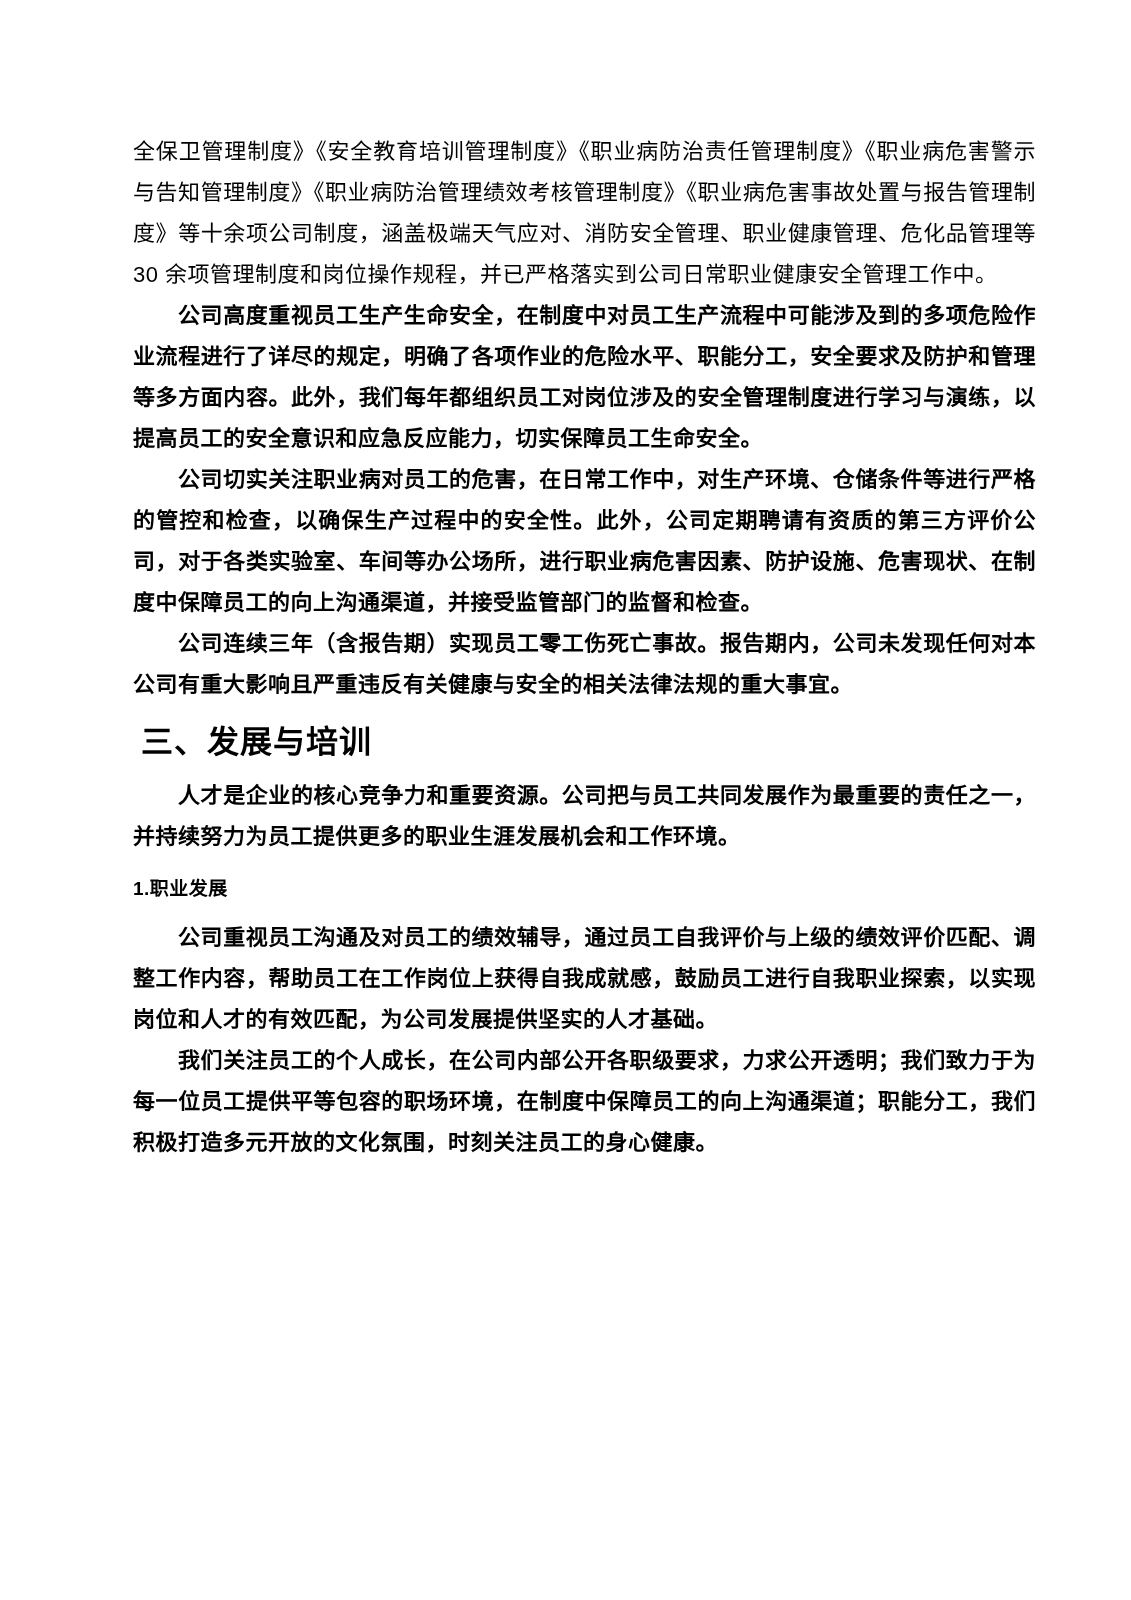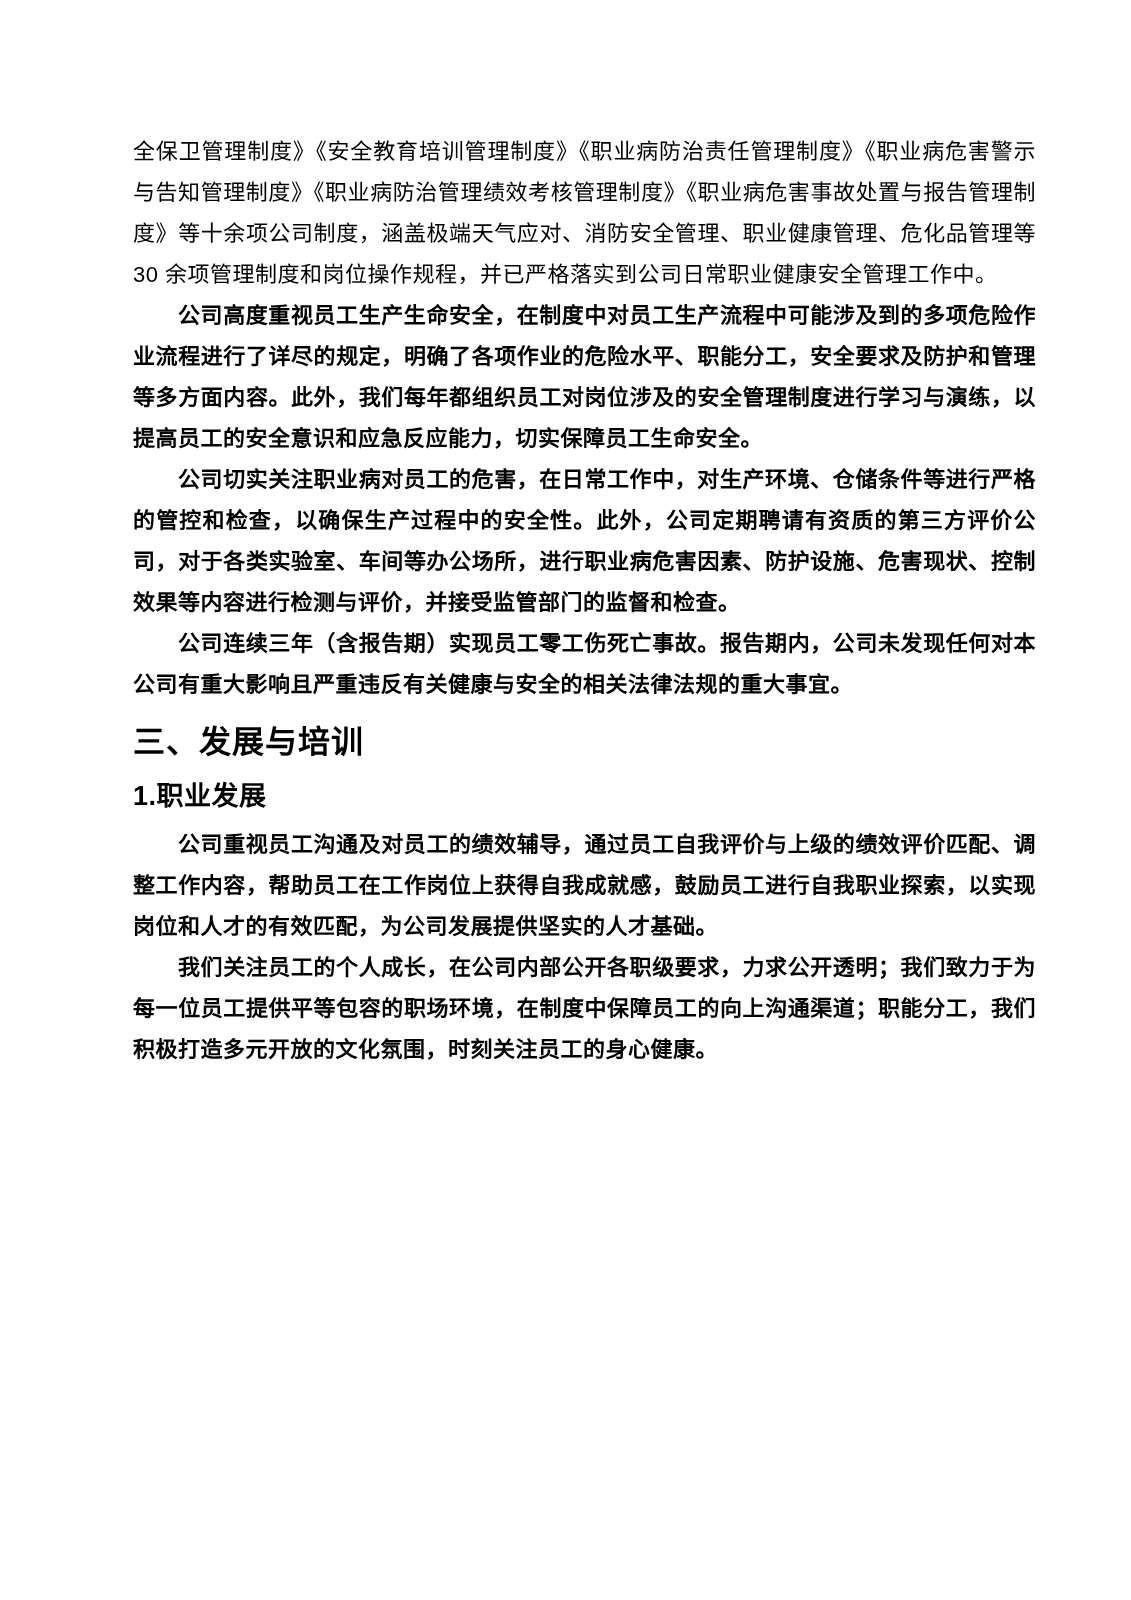--- a/index.html
+++ b/index.html
@@ -28,50 +28,51 @@
       text-align: justify;
       letter-spacing: 0.5px;
       word-break: break-all;
       color: #000000;
     }
     .para.indent {
       text-indent: 45px;
       font-weight: bold;
     }
     .h-major {
-      margin: 15px 0 11px 0;
+      margin: 15px 0 11px 8px;
       font-size: 32px;
       line-height: 44px;
       font-weight: 700;
       color: #000000;
       letter-spacing: 1px;
     }
     .h-minor {
       margin: 13px 0 9px 0;
-      font-size: 27px;
+      font-size: 19px;
       line-height: 38px;
       font-weight: 700;
       color: #000000;
       letter-spacing: 0.5px;
     }
   </style>
 </head>
 <body>
 
 <div class="page">
   <p class="para">全保卫管理制度》《安全教育培训管理制度》《职业病防治责任管理制度》《职业病危害警示与告知管理制度》《职业病防治管理绩效考核管理制度》《职业病危害事故处置与报告管理制度》等十余项公司制度，涵盖极端天气应对、消防安全管理、职业健康管理、危化品管理等 30 余项管理制度和岗位操作规程，并已严格落实到公司日常职业健康安全管理工作中。</p>
 
   <p class="para indent">公司高度重视员工生产生命安全，在制度中对员工生产流程中可能涉及到的多项危险作业流程进行了详尽的规定，明确了各项作业的危险水平、职能分工，安全要求及防护和管理等多方面内容。此外，我们每年都组织员工对岗位涉及的安全管理制度进行学习与演练，以提高员工的安全意识和应急反应能力，切实保障员工生命安全。</p>
 
-  <p class="para indent">公司切实关注职业病对员工的危害，在日常工作中，对生产环境、仓储条件等进行严格的管控和检查，以确保生产过程中的安全性。此外，公司定期聘请有资质的第三方评价公司，对于各类实验室、车间等办公场所，进行职业病危害因素、防护设施、危害现状、控制效果等内容进行检测与评价，并接受监管部门的监督和检查。</p>
+  <p class="para indent">公司切实关注职业病对员工的危害，在日常工作中，对生产环境、仓储条件等进行严格的管控和检查，以确保生产过程中的安全性。此外，公司定期聘请有资质的第三方评价公司，对于各类实验室、车间等办公场所，进行职业病危害因素、防护设施、危害现状、在制度中保障员工的向上沟通渠道，并接受监管部门的监督和检查。</p>
 
   <p class="para indent">公司连续三年（含报告期）实现员工零工伤死亡事故。报告期内，公司未发现任何对本公司有重大影响且严重违反有关健康与安全的相关法律法规的重大事宜。</p>
 
   <h1 class="h-major">三、发展与培训</h1>
 
+  <p class="para indent">人才是企业的核心竞争力和重要资源。公司把与员工共同发展作为最重要的责任之一，并持续努力为员工提供更多的职业生涯发展机会和工作环境。</p>
 
   <h2 class="h-minor">1.职业发展</h2>
 
 
   <p class="para indent">公司重视员工沟通及对员工的绩效辅导，通过员工自我评价与上级的绩效评价匹配、调整工作内容，帮助员工在工作岗位上获得自我成就感，鼓励员工进行自我职业探索，以实现岗位和人才的有效匹配，为公司发展提供坚实的人才基础。</p>
 
   <p class="para indent">我们关注员工的个人成长，在公司内部公开各职级要求，力求公开透明；我们致力于为每一位员工提供平等包容的职场环境，在制度中保障员工的向上沟通渠道；职能分工，我们积极打造多元开放的文化氛围，时刻关注员工的身心健康。</p>
 </div>
 
 </body></html>

